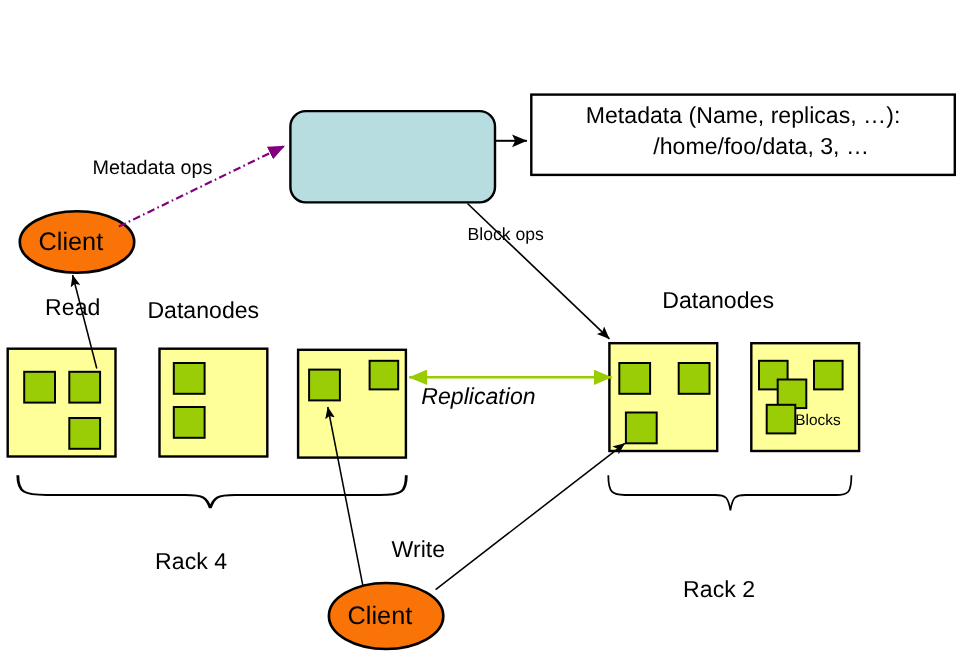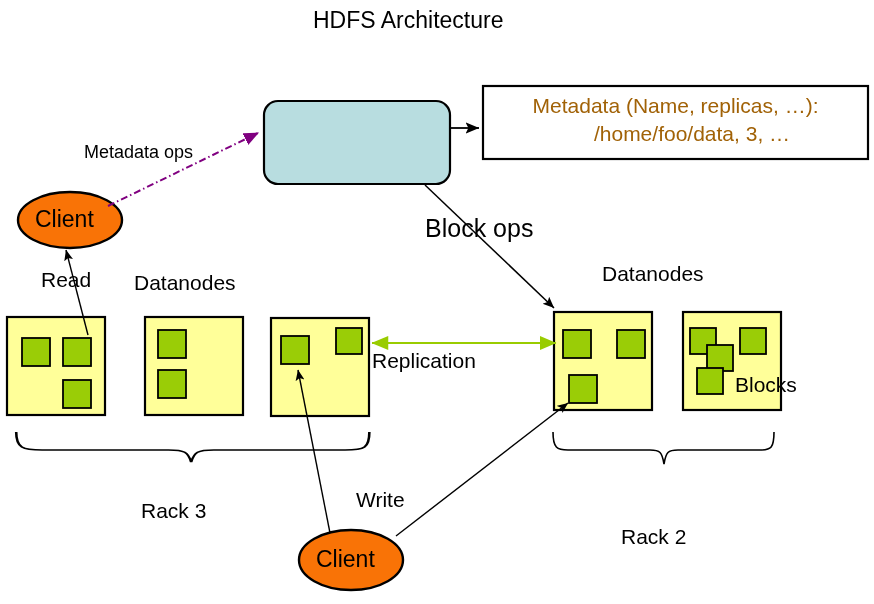--- a/index.html
+++ b/index.html
@@ -34,21 +34,21 @@
     font-size: 23px;
     left: 313px;
     top: 9px;
   }
   .node-text {
     font-size: 23px;
   }
   .box-text {
     position: absolute;
     font-size: 21px;
-    color: #a16207;
+    color: #000000;
     text-align: center;
     white-space: nowrap;
     line-height: 1.25;
   }
 </style>
 </head>
 <body>
 
 <div id="canvas">
 
@@ -128,42 +128,41 @@
     <path d="M396,536 L568,403" stroke="#000000" stroke-width="1.4" fill="none" marker-end="url(#arrow-black)"></path>
 
     <path d="M372,343 L556,343" stroke="#99cc00" stroke-width="2.2" fill="none" marker-end="url(#arrow-green-end)" marker-start="url(#arrow-green-start)"></path>
 
     <path d="M10,432 C10,448 14,450 26,450 L104,450 C114,450 116,452 118,462
              C120,452 122,450 132,450 L213,450 C225,450 228,448 228,432" stroke="#000000" stroke-width="1.6" fill="none" transform="translate(0,0) scale(1.62,1) "></path>
     <path d="M553,432 C553,448 557,450 568,450 L650,450 C660,450 662,452 664,464
              C666,452 668,450 678,450 L760,450 C771,450 774,448 774,432" stroke="#000000" stroke-width="1.6" fill="none"></path>
   </svg>
 
-  <div class="lbl" id="page-title">HDFS Architecture</div>
 
 
   <div class="box-text" style="left:483px; top:93px; width:385px;">Metadata (Name, replicas, …):</div>
   <div class="box-text" style="left:483px; top:121px; width:418px;">/home/foo/data, 3, …</div>
 
   <div class="lbl node-text" style="left:35px; top:208px;">Client</div>
   <div class="lbl node-text" style="left:316px; top:548px;">Client</div>
 
   <div class="lbl" style="left:84px; top:143px; font-size:18px;">Metadata ops</div>
 
-  <div class="lbl" style="left:425px; top:216px; font-size:25px;">Block ops</div>
+  <div class="lbl" style="left:425px; top:206px; font-size:16px;">Block ops</div>
 
   <div class="lbl" style="left:41px; top:269px; font-size:21px;">Read</div>
 
   <div class="lbl" style="left:344px; top:489px; font-size:21px;margin-left:12px;">Write</div>
 
-  <div class="lbl" style="left:372px; top:350px; font-size:21px;">Replication</div>
+  <div class="lbl" style="left:383px; top:350px; font-size:21px;font-style:italic;">Replication</div>
 
-  <div class="lbl" style="left:723px; top:374px; font-size:21px;margin-left:12px;">Blocks</div>
+  <div class="lbl" style="left:723px; top:374px; font-size:14px;">Blocks</div>
 
   <div class="lbl" style="left:134px; top:272px; font-size:21px;">Datanodes</div>
 
   <div class="lbl" style="left:602px; top:263px; font-size:21px;">Datanodes</div>
 
-  <div class="lbl" style="left:141px; top:500px; font-size:21px;">Rack 3</div>
+  <div class="lbl" style="left:141px; top:500px; font-size:21px;">Rack 4</div>
 
   <div class="lbl" style="left:621px; top:500px; font-size:21px;margin-top:26px;">Rack 2</div>
 
 </div>
 
 </body></html>

